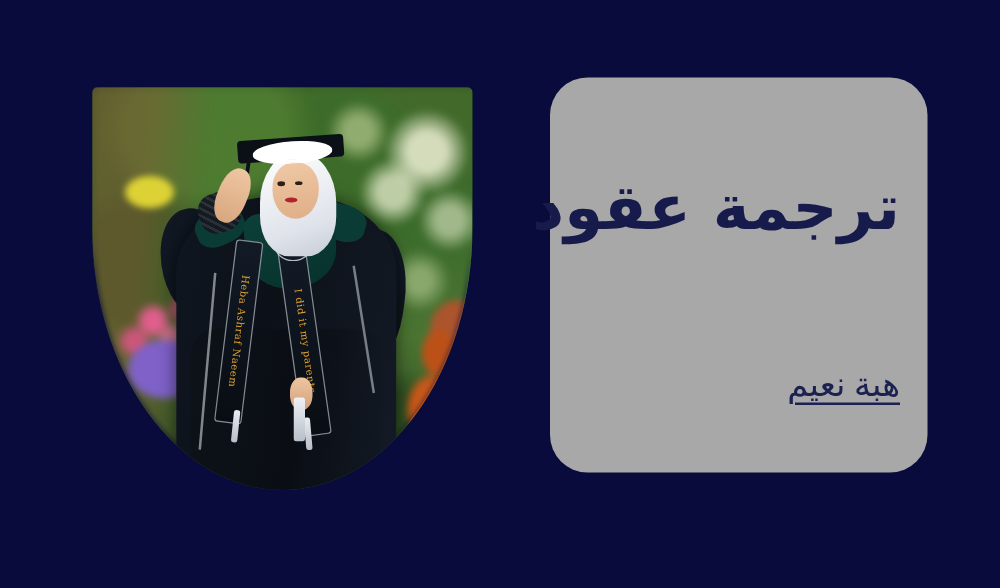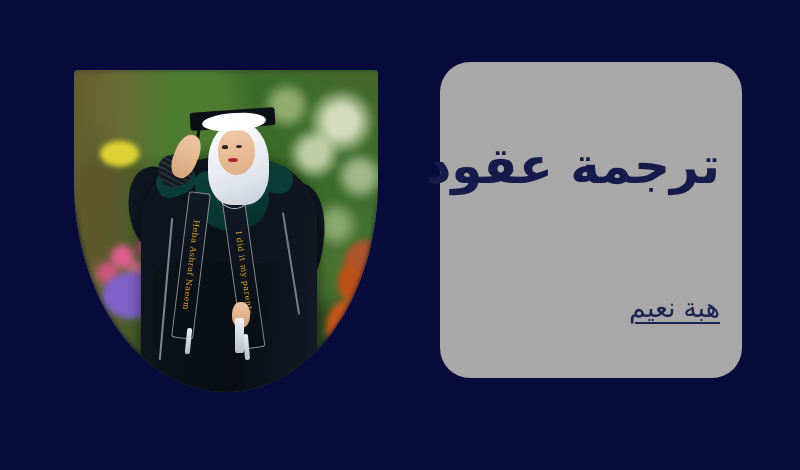--- a/index.html
+++ b/index.html
@@ -346,21 +346,21 @@
     line-height: 1.05;
     text-align: center;
     direction: rtl;
     white-space: nowrap;
   }
   .card-subtitle {
     position: absolute;
     right: 22px;
     top: 232px;
     color: #1b2150;
-    font-family: Liberation Sans, sans-serif;
+    font-family: Liberation Serif, serif;
     font-size: 27px;
     line-height: 1.1;
     direction: rtl;
     text-align: right;
     text-decoration: underline;
     text-underline-offset: 5px;
     text-decoration-thickness: 2px;
     white-space: nowrap;
   }
 </style>

